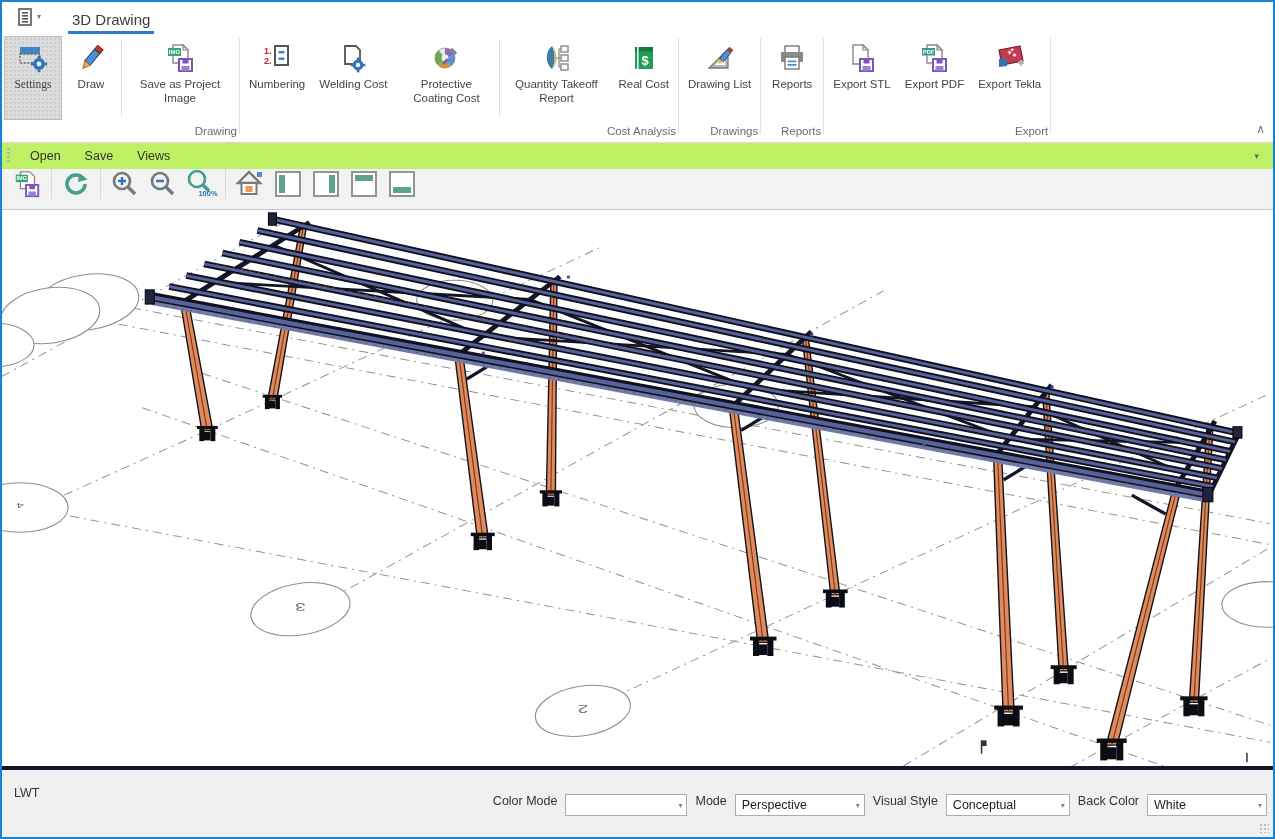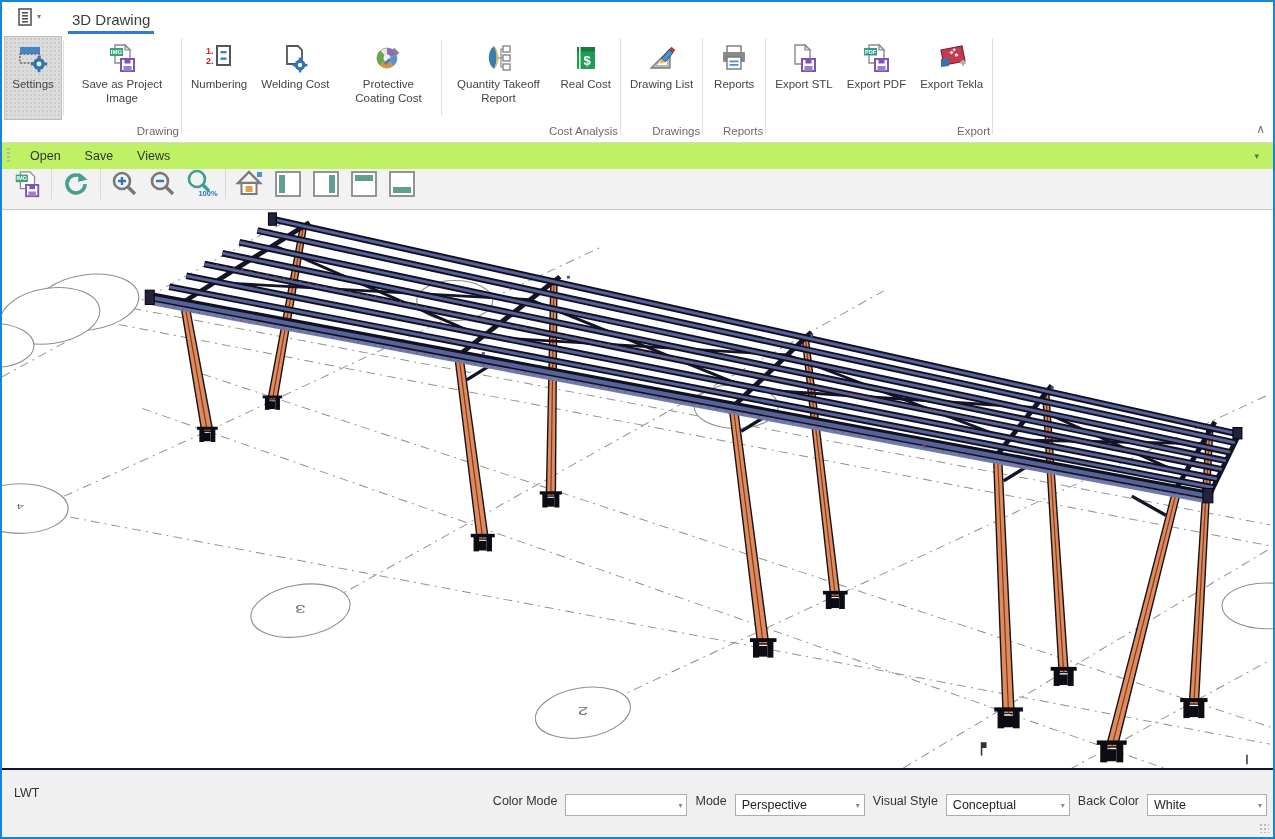--- a/index.html
+++ b/index.html
@@ -16,41 +16,41 @@
   
   .ribbon{flex:0 0 108px;display:flex;align-items:stretch;background:#fff;
     border-bottom:1px solid #d8d8d8;position:relative;}
   .rgroup{display:flex;flex-direction:column;justify-content:space-between;padding:2px 2px 0 2px;}
   .rbuttons{display:flex;align-items:stretch;height:84px;}
   .rbtn{display:flex;flex-direction:column;align-items:center;justify-content:flex-start;
     padding:3px 6px 0 6px;min-width:44px;max-width:96px;cursor:pointer;border:1px solid transparent;}
   .rbtn .ricon{height:36px;display:flex;align-items:center;justify-content:center;}
   .rbtn .rlabel{font-size:11.5px;color:#454545;text-align:center;line-height:13.5px;margin-top:2px;}
   .rbtn.pressed{background-color:#dcdcdc;border:1px solid #bdbdbd;
-    background-image:radial-gradient(#cccccc 1px,transparent 1px);background-size:4px 4px;}
+    background-image:radial-gradient(#cccccc 1px,transparent 1px);background-size:4px 4px;font-family:Liberation Serif, serif;}
   .glabel{height:20px;font-size:11.5px;color:#6b6b6b;text-align:right;line-height:18px;}
   .vsep{width:1px;background:#e0e0e0;margin:4px 1px 4px 1px;}
   .vsep.inner{height:76px;align-self:flex-start;margin-top:4px;}
   .vsep.group{margin:4px 0;height:96px;align-self:flex-start;}
   .ribbon-collapse{position:absolute;right:8px;bottom:6px;color:#777;font-size:12px;cursor:pointer;}
   
   .menubar{flex:0 0 26px;background:#bef264;display:flex;align-items:center;position:relative;}
   .grip{width:3px;height:16px;margin:0 8px 0 5px;
     background-image:repeating-linear-gradient(#b5b5b5 0 2px,transparent 2px 4px);}
   .menu-item{padding:4px 12px;font-size:12.5px;color:#333;cursor:pointer;}
   .menubar .dd-right{position:absolute;right:14px;font-size:9px;color:#666;cursor:pointer;}
   
   .toolbar{flex:0 0 40px;background:#f2f2f2;display:flex;padding-left:6px;}
   .tbtn{width:38px;height:34px;display:flex;align-items:center;justify-content:center;cursor:pointer;}
   .tsep{width:1px;height:30px;background:#d9d9d9;margin:0 5px;}
   
   .canvas{flex:1 1 auto;background:#fff;border-top:1px solid #c9c9c9;position:relative;overflow:hidden;}
   .canvas svg{position:absolute;inset:0;}
   
-  .statusbar{flex:0 0 24px;background:#f0f0f0;border-top:2px solid #0f172a;display:flex;
+  .statusbar{flex:0 0 24px;background:#f0f0f0;border-top:4px solid #0f172a;display:flex;
     align-items:center;font-size:12.5px;color:#333;}
   .status-left{margin-left:12px;cursor:pointer;}
   .status-controls{margin-left:auto;display:flex;align-items:flex-start;margin-right:6px;margin-top:24px;}
   .status-label{padding:0 8px;}
   .combo{height:20px;background:#fff;border:1px solid #abadb3;display:flex;align-items:center;
     justify-content:space-between;padding:0 4px 0 6px;font-size:12.5px;color:#222;cursor:pointer;}
   .combo .arrow{font-size:8px;color:#888;margin-left:6px;}
   .statusbar2{flex:0 0 21px;background:#f0f0f0;position:relative;}
   .resize-grip{position:absolute;right:4px;bottom:4px;width:10px;height:10px;
     background-image:radial-gradient(#b9b9b9 1px,transparent 1.2px);background-size:4px 4px;}
@@ -91,20 +91,32 @@
                   <circle cx="22" cy="22" r="6"></circle>
                   <rect x="20.6" y="13.8" width="2.8" height="3"></rect>
                   <rect x="20.6" y="27.2" width="2.8" height="3"></rect>
                   <rect x="13.8" y="20.6" width="3" height="2.8"></rect>
                   <rect x="27.2" y="20.6" width="3" height="2.8"></rect>
                 </g>
                 <circle cx="22" cy="22" r="2.4" fill="#fff"></circle>
               </svg>
           </span>
           <span class="rlabel">Settings</span>
+        </div>
+        <div class="rbtn">
+          <span class="ricon">
+            <svg width="32" height="32" viewBox="0 0 32 32">
+                <g transform="rotate(40 16 16)">
+                  <rect x="13" y="2" width="7" height="5" fill="#c0392b" stroke="#7e241a" stroke-width="1"></rect>
+                  <rect x="13" y="7" width="7" height="15" fill="#4a90d9" stroke="#2c3e50" stroke-width="1"></rect>
+                  <polygon points="13,22 20,22 16.5,29" fill="#f5b041" stroke="#9c6b1e" stroke-width="1"></polygon>
+                </g>
+              </svg>
+          </span>
+          <span class="rlabel">Draw</span>
         </div>
         <div class="vsep inner"></div>
         <div class="rbtn" style="max-width:100px">
           <span class="ricon">
             <svg width="32" height="32" viewBox="0 0 32 32">
                 <path d="M9 3 h10 l5 5 v13 h-15 z" fill="#fff" stroke="#8a8a8a" stroke-width="1.4"></path>
                 <path d="M19 3 l5 5 h-5 z" fill="#e6e6e6" stroke="#8a8a8a" stroke-width="1.2"></path>
                 <rect x="4" y="6" width="13" height="8" fill="#3aa37a"></rect>
                 <text x="10.5" y="12.2" font-size="6" font-weight="bold" fill="#fff" text-anchor="middle" font-family="Liberation Sans,sans-serif">IMG</text>
                 <rect x="15" y="17" width="13" height="12" fill="#fff" stroke="#7d56b5" stroke-width="2"></rect>

